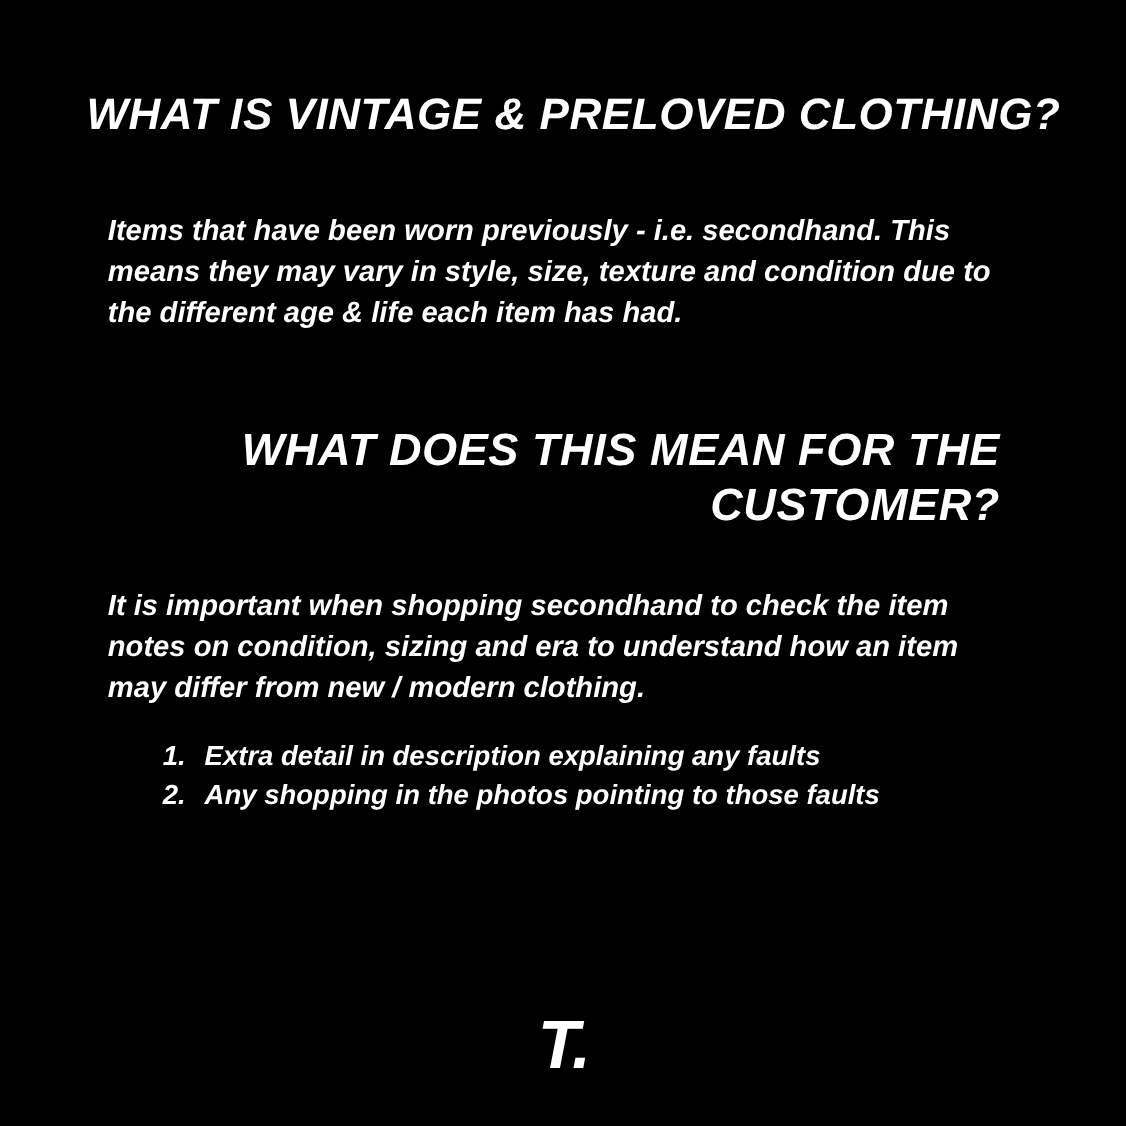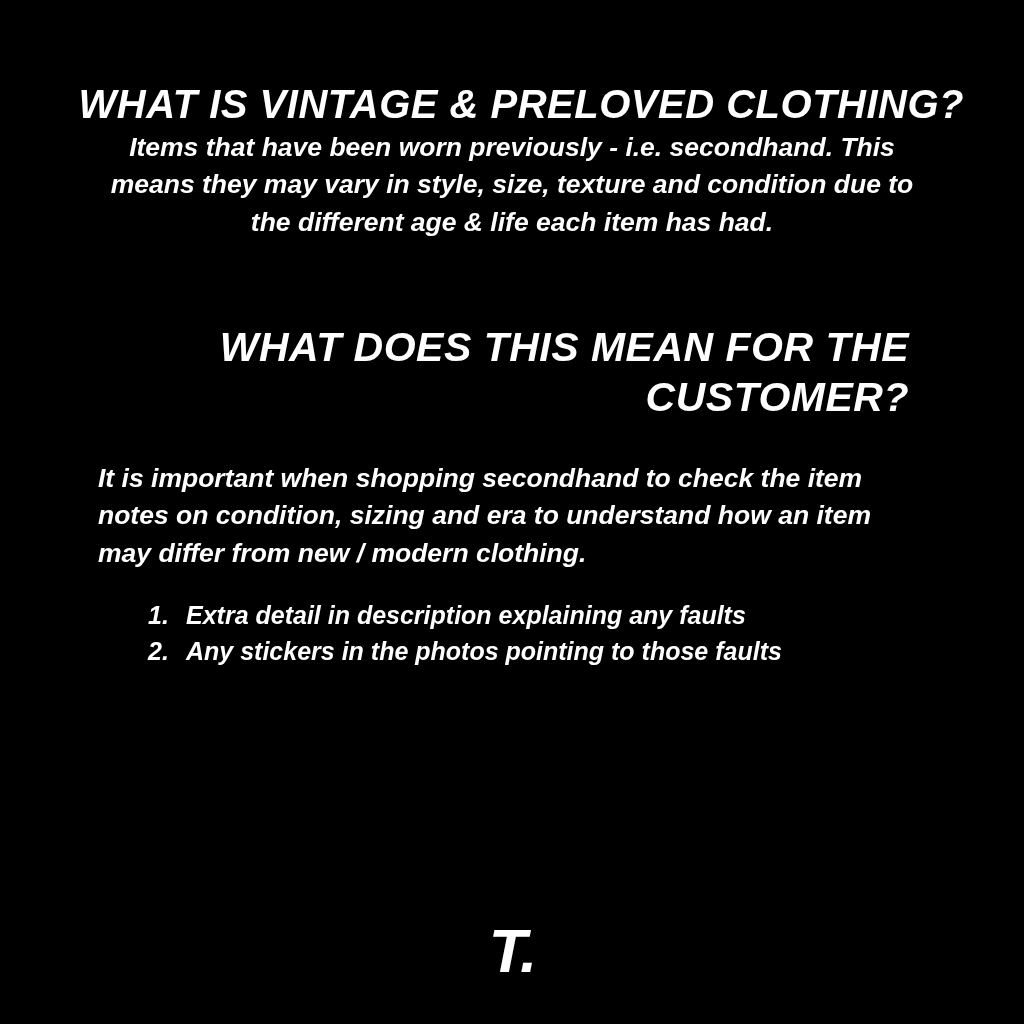--- a/index.html
+++ b/index.html
@@ -43,27 +43,27 @@
   .body-block {
     font-weight: bold;
     font-style: italic;
     font-size: 26.5px;
     line-height: 1.42;
     color: #ffffff;
     padding: 0 38px 0 38px;
     margin: 0;
   }
   .sec1-body {
-    text-align: center;
+    margin-top: 62px;
   }
   .sec2-wrap {
     margin-top: 80px;
   }
   .sec2-body {
-    margin-top: 38px;
+    margin-top: 48px;
   }
   .prompt {
     margin-top: 34px;
   }
   .list {
     margin: 24px 0 0 0;
     padding: 0 0 0 88px;
     list-style: none;
     counter-reset: faultlist;
   }
@@ -113,21 +113,21 @@
   <p class="body-block sec1-body">Items that have been worn previously - i.e. secondhand. This means they may vary in style, size, texture and condition due to the different age &amp; life each item has had.</p>
 
   <div class="sec2-wrap">
     <h2 class="heading heading-2">WHAT DOES THIS MEAN FOR THE CUSTOMER?</h2>
 
     <p class="body-block sec2-body">It is important when shopping secondhand to check the item notes on condition, sizing and era to understand how an item may differ from new / modern clothing.</p>
 
 
     <ol class="list">
       <li>Extra detail in description explaining any faults</li>
-      <li>Any stickers in the photos pointing to those faults</li>
+      <li>Any shopping in the photos pointing to those faults</li>
     </ol>
   </div>
 
   <div class="logo">
     <span class="logo-mark">T.</span>
   </div>
 
 </div>
 
 </body></html>

